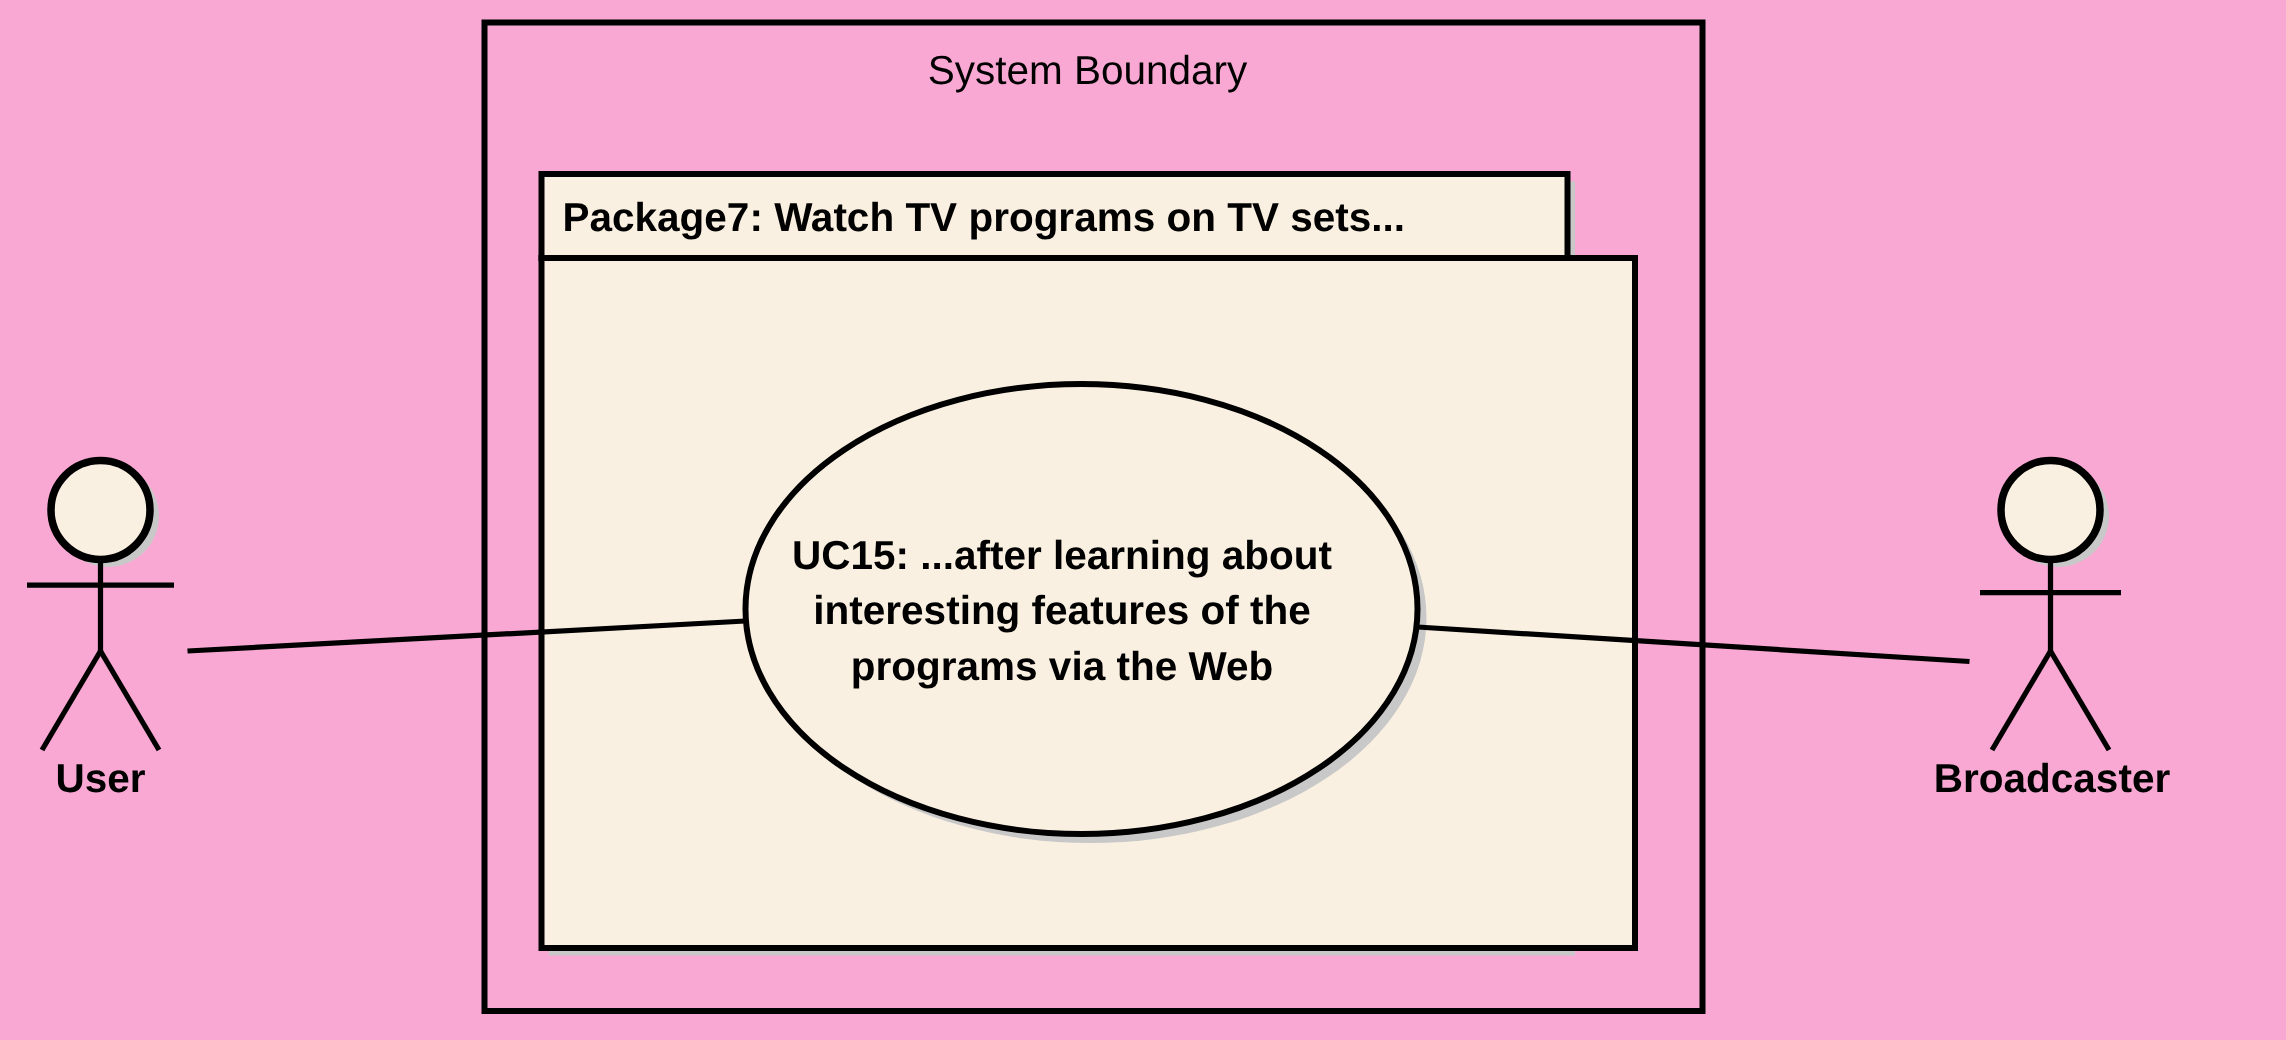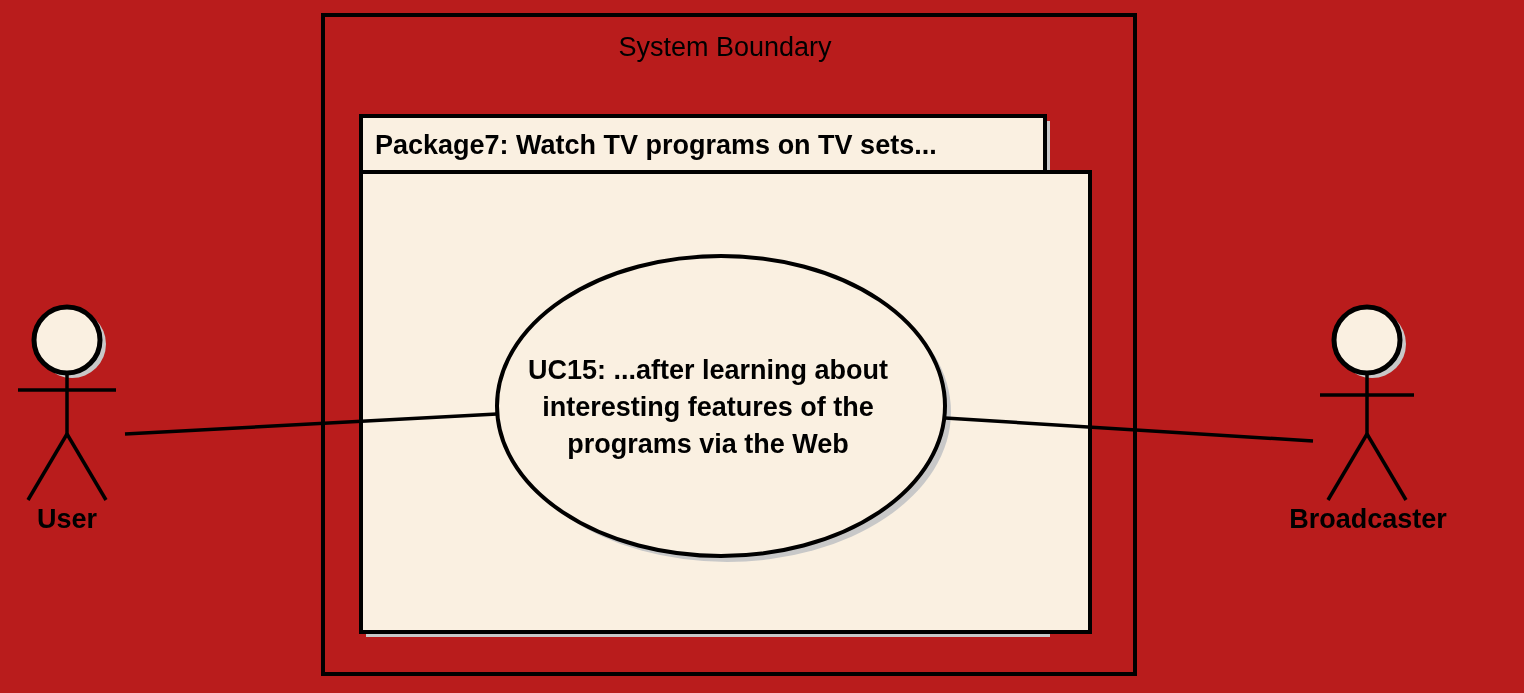--- a/index.html
+++ b/index.html
@@ -7,21 +7,21 @@
     padding: 0;
     background: #ffffff;
   }
   body {
     font-family: "Liberation Sans", sans-serif;
   }
   #diagram-root {
     position: relative;
     width: 1524px;
     height: 693px;
-    background: #b91c1c;
+    background: #f9a8d4;
     overflow: hidden;
   }
   #uml-svg {
     position: absolute;
     top: 0;
     left: 0;
     width: 1524px;
     height: 693px;
   }
   .boundary-rect {

